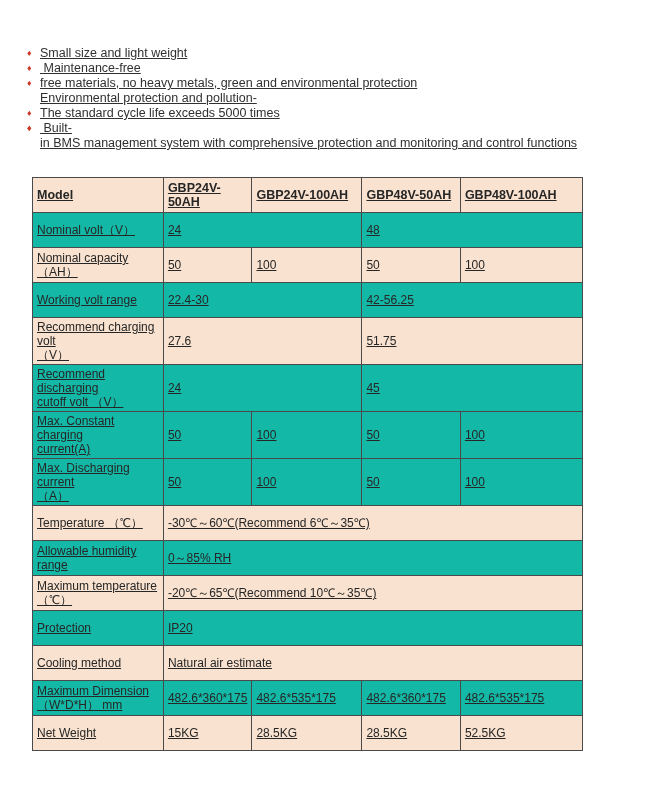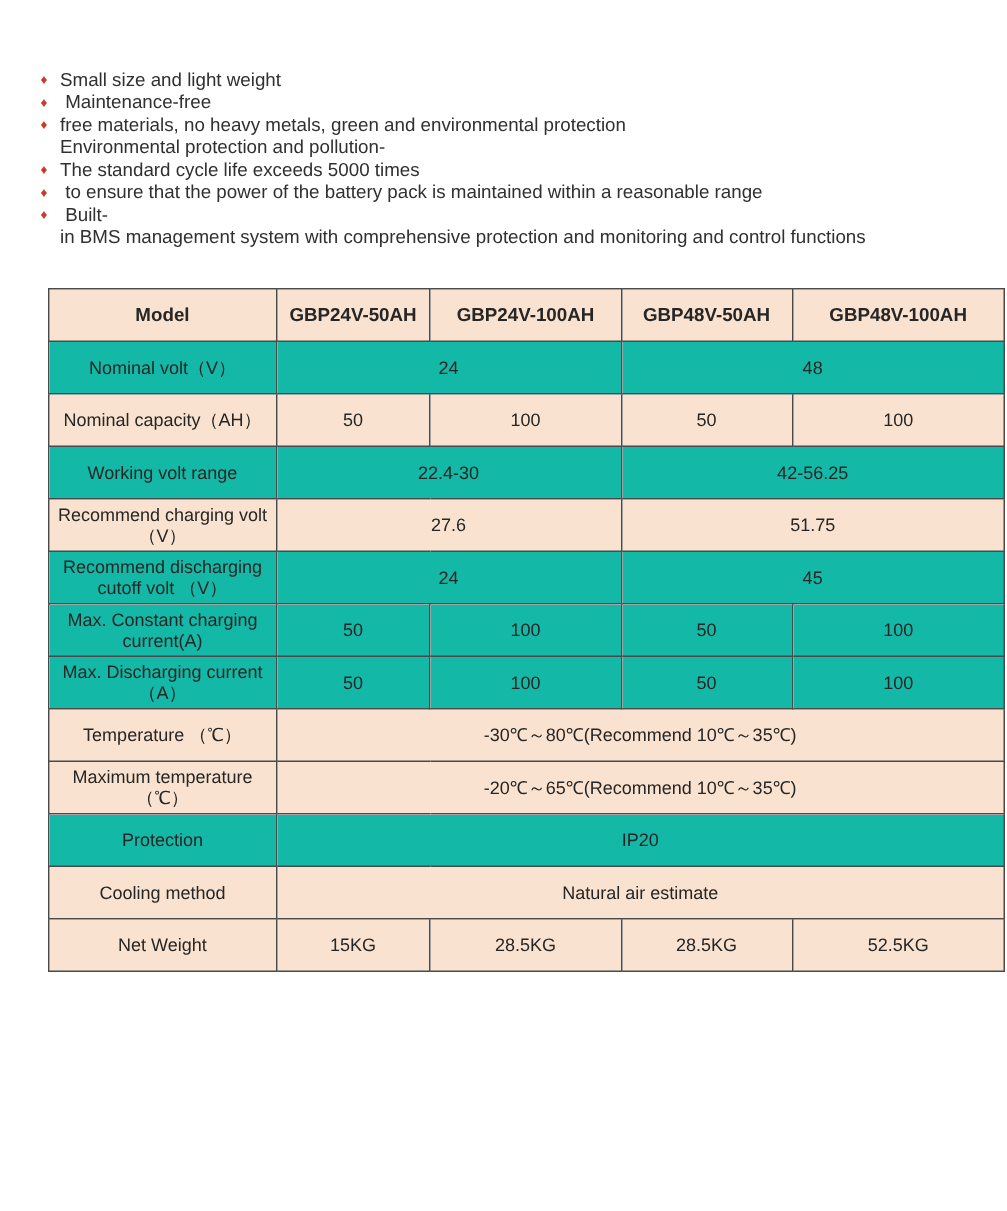--- a/index.html
+++ b/index.html
@@ -10,26 +10,26 @@
   }
   
   .features{
     list-style:none;margin:46px 0 0 27px;padding:0;
     font-size:12.5px;line-height:15px;color:#303030;
   }
   .features li{position:relative;padding-left:13px;margin:0;}
   .features .bullet{
     position:absolute;left:0;top:2px;font-size:9px;line-height:11px;
   }
-  .features .ftext div{white-space:pre-wrap;}
+  .features .ftext div{white-space:pre-wrap;text-decoration:underline;}
   
   .spec-table{
     border-collapse:collapse;table-layout:fixed;
-    width:638px;margin:26px 0 0 32px;
-    font-size:12px;text-align:center;
+    width:551px;margin:26px 0 0 32px;
+    font-size:12px;text-align:left;text-decoration:underline;
   }
   .spec-table th,.spec-table td{
     border:1px solid #4a4a4a;
     height:30px;padding:2px 4px;line-height:14px;
     vertical-align:middle;overflow:hidden;
   }
   .spec-table thead th{font-weight:bold;font-size:12.5px;}
   .label-cell{font-weight:normal;}
   .shaded{background:#f9e2cf;}
   .unshaded{background:#14b8a6;}
@@ -61,21 +61,20 @@
       </li>
       <li>
         <span class="bullet" style="color: rgb(205, 58, 40);">♦</span>
         <div class="ftext">
           <div>The standard cycle life exceeds 5000 times</div>
         </div>
       </li>
       <li>
         <span class="bullet" style="color: rgb(205, 58, 40);">♦</span>
         <div class="ftext">
-          <div>&nbsp;to ensure that the power of the battery pack is maintained within a reasonable range</div>
         </div>
       </li>
       <li>
         <span class="bullet" style="color: rgb(205, 58, 40);">♦</span>
         <div class="ftext">
           <div>&nbsp;Built-</div>
           <div>in BMS management system with comprehensive protection and monitoring and control functions</div>
         </div>
       </li>
     </ul>
@@ -154,40 +153,56 @@
           </td>
           <td class="unshaded">50</td>
           <td class="unshaded">100</td>
           <td class="unshaded">50</td>
           <td class="unshaded">100</td>
         </tr>
         <tr>
           <td class="label-cell shaded">
             <div>Temperature&nbsp;（℃）</div>
           </td>
-          <td class="shaded" colspan="4">-30℃～80℃(Recommend 10℃～35℃)</td>
+          <td class="shaded" colspan="4">-30℃～60℃(Recommend 6℃～35℃)</td>
+        </tr>
+        <tr>
+          <td class="label-cell unshaded">
+            <div>Allowable humidity range</div>
+          </td>
+          <td class="unshaded" colspan="4">0～85% RH</td>
         </tr>
         <tr>
           <td class="label-cell shaded">
             <div>Maximum temperature</div>
             <div>（℃）</div>
           </td>
           <td class="shaded" colspan="4">-20℃～65℃(Recommend 10℃～35℃)</td>
         </tr>
         <tr>
           <td class="label-cell unshaded">
             <div>Protection</div>
           </td>
           <td class="unshaded" colspan="4">IP20</td>
         </tr>
         <tr>
           <td class="label-cell shaded">
             <div>Cooling method</div>
           </td>
           <td class="shaded" colspan="4">Natural air estimate</td>
+        </tr>
+        <tr>
+          <td class="label-cell unshaded">
+            <div>Maximum Dimension</div>
+            <div>（W*D*H）&nbsp;mm</div>
+          </td>
+          <td class="unshaded">482.6*360*175</td>
+          <td class="unshaded">482.6*535*175</td>
+          <td class="unshaded">482.6*360*175</td>
+          <td class="unshaded">482.6*535*175</td>
         </tr>
         <tr>
           <td class="label-cell shaded">
             <div>Net Weight</div>
           </td>
           <td class="shaded">15KG</td>
           <td class="shaded">28.5KG</td>
           <td class="shaded">28.5KG</td>
           <td class="shaded">52.5KG</td>
         </tr>

